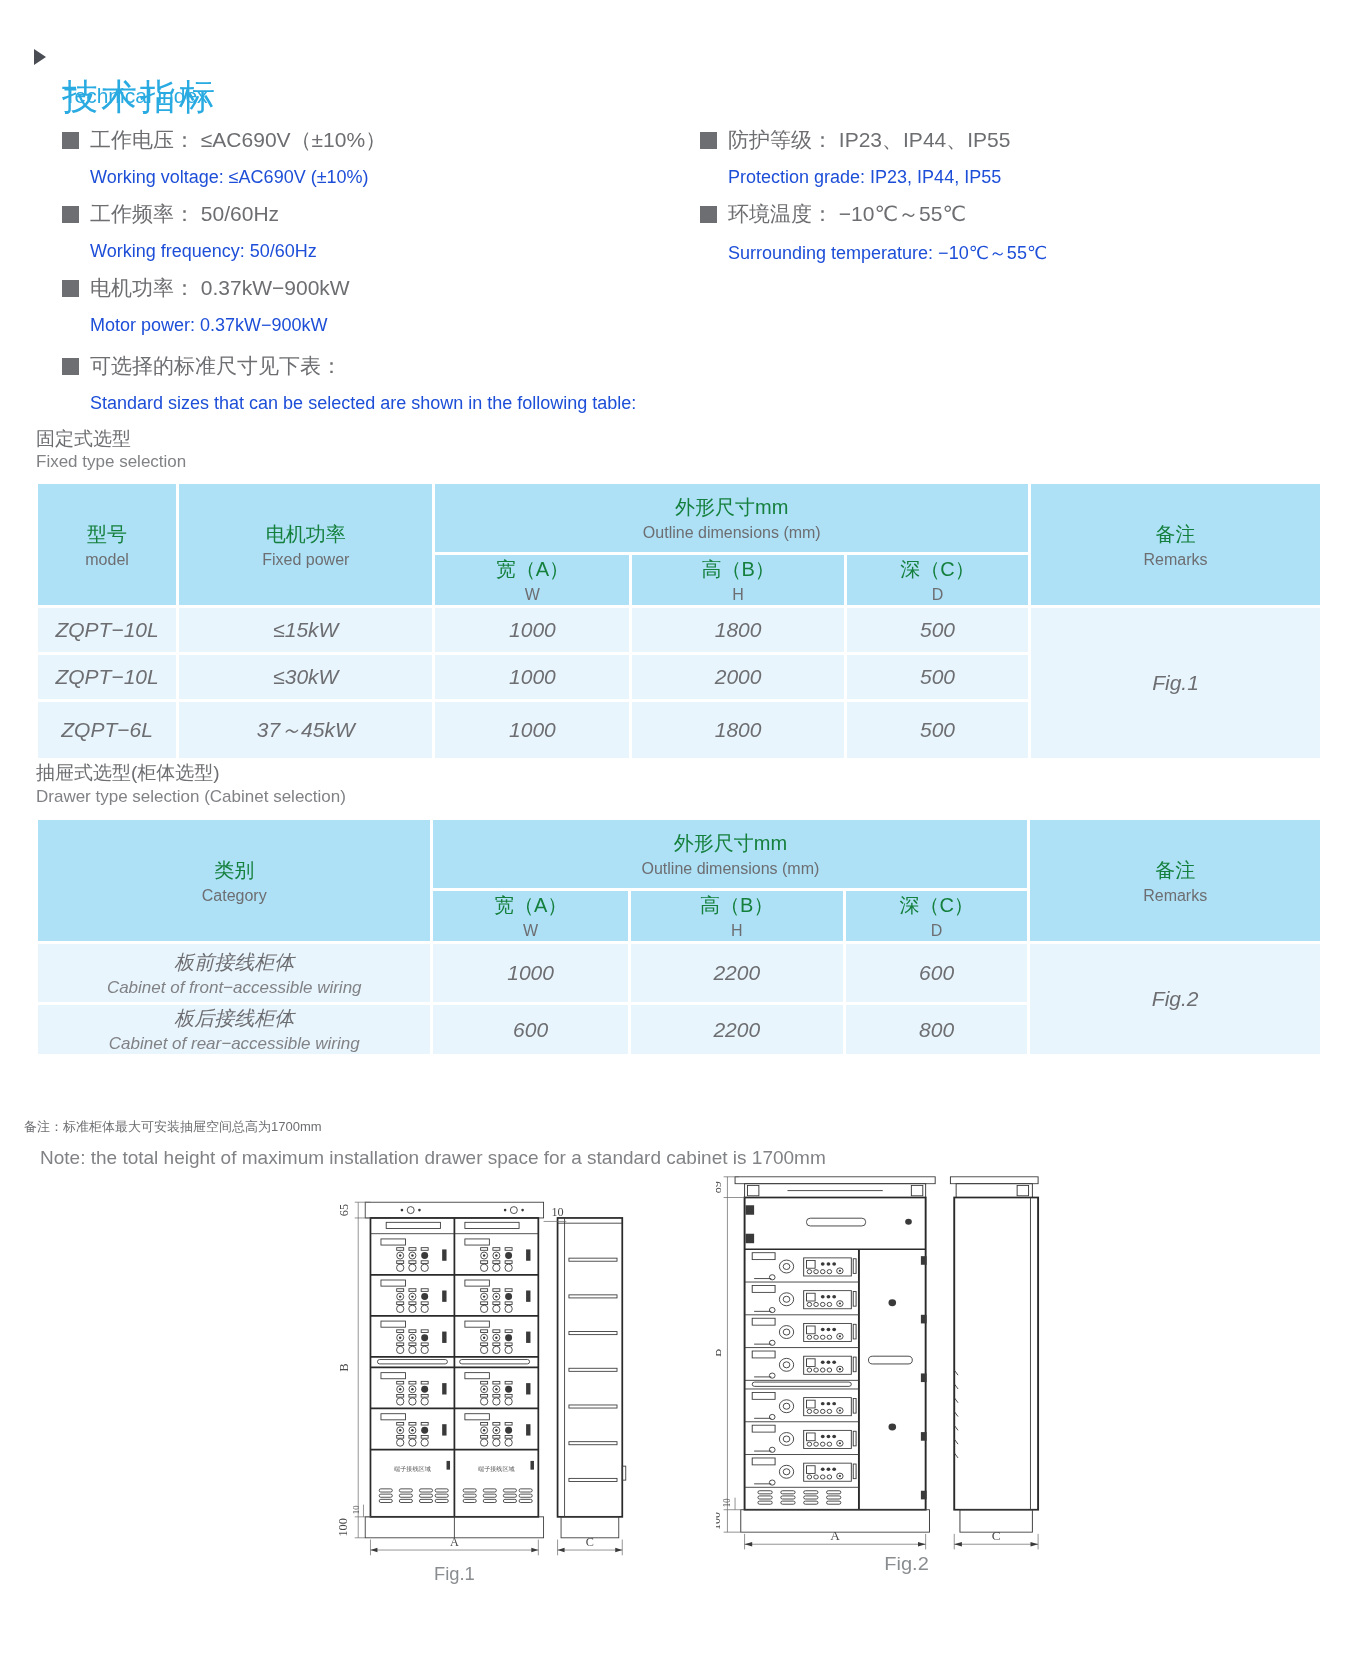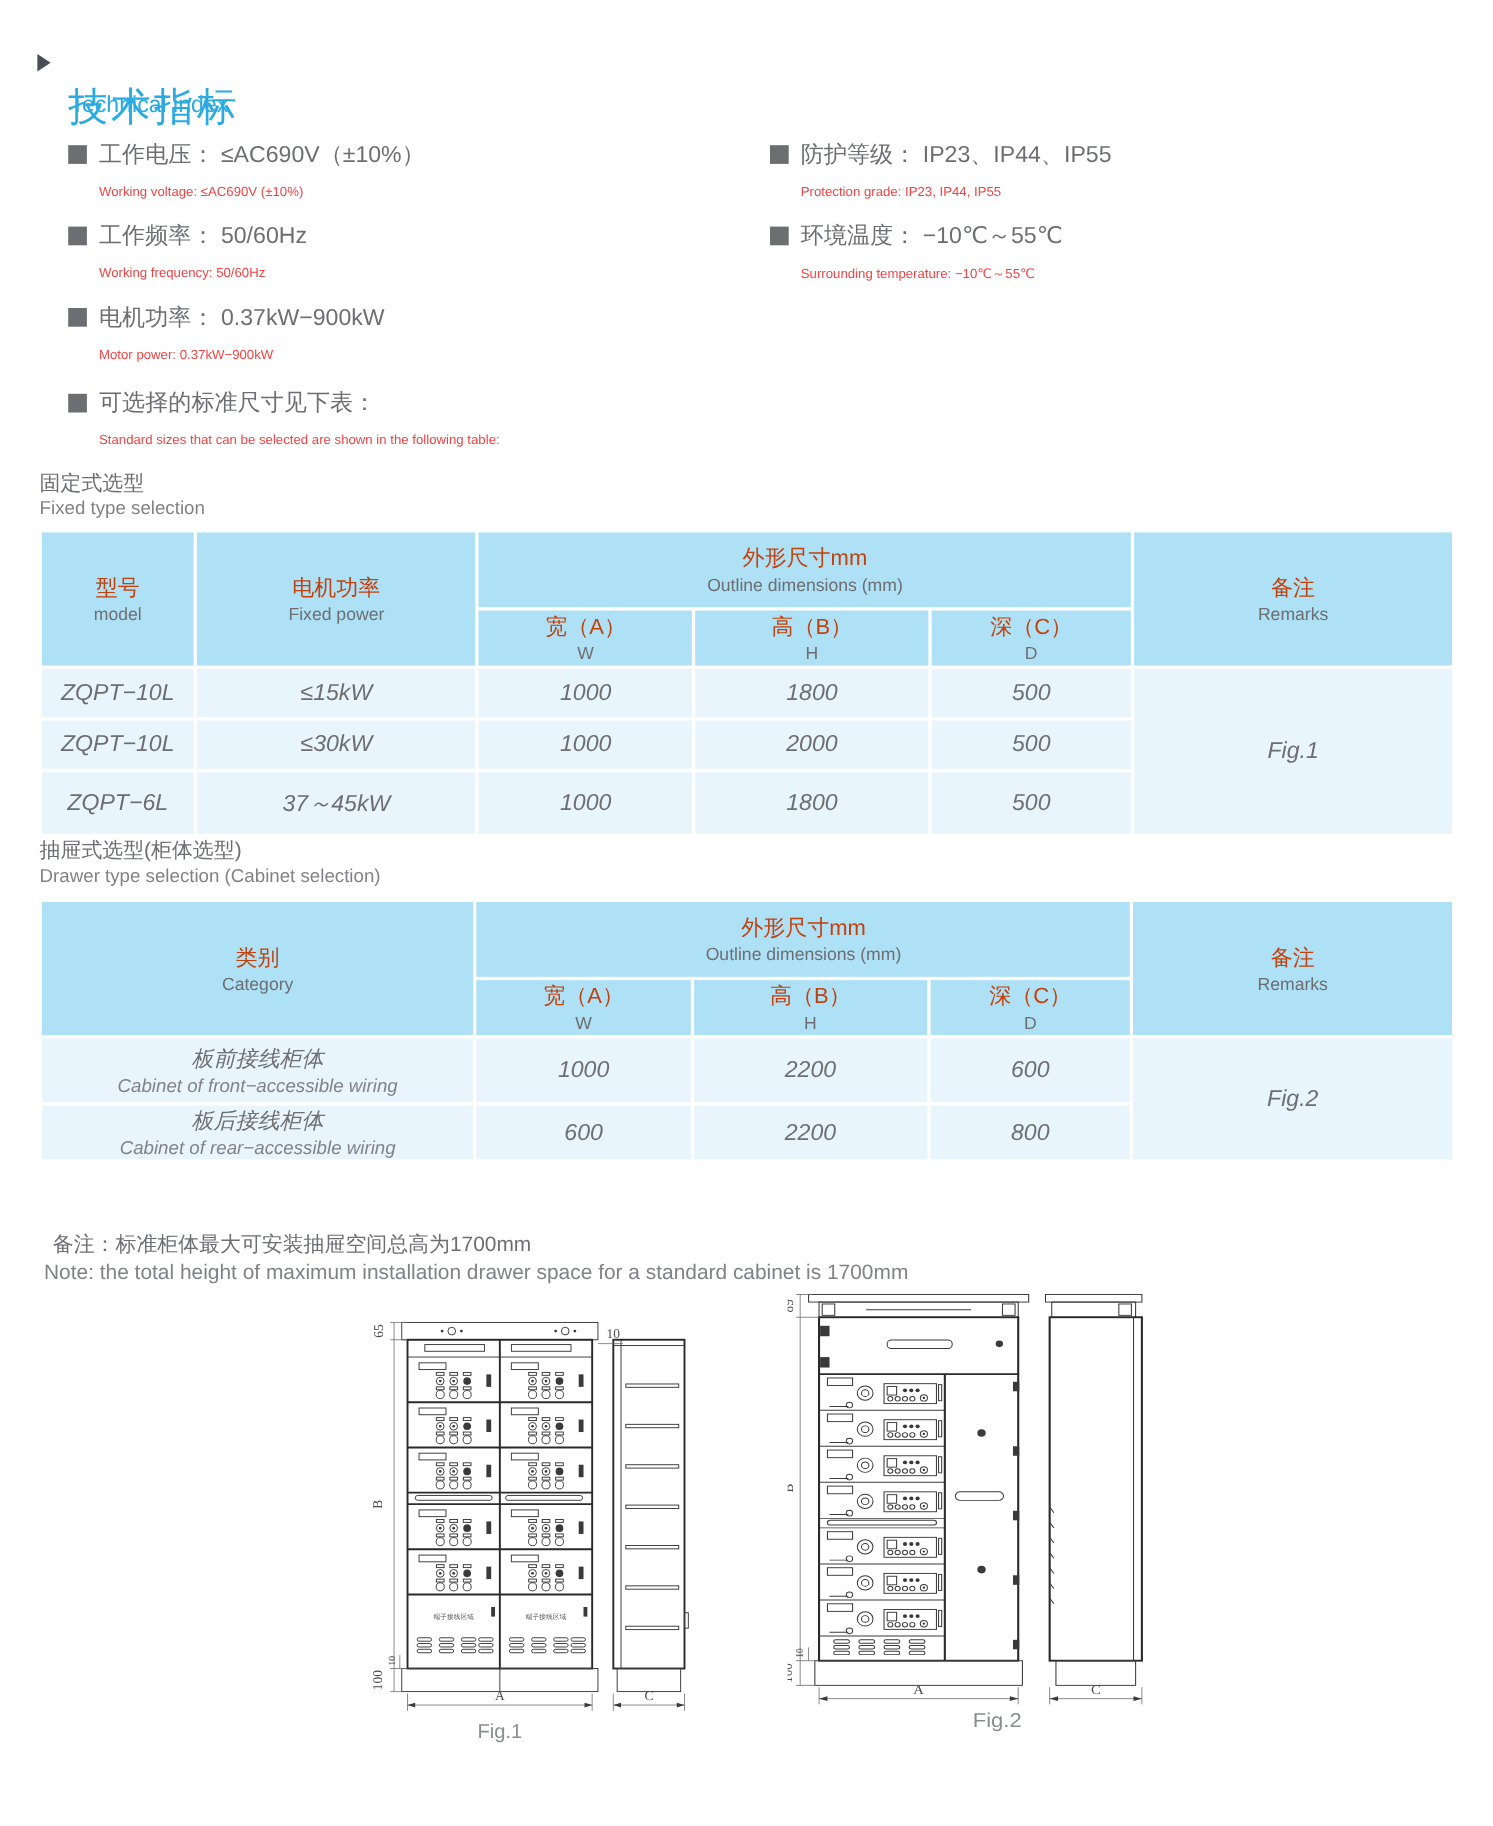--- a/index.html
+++ b/index.html
@@ -8,35 +8,35 @@
   .page { position:relative; width:1357px; height:1660px; background:#fff; overflow:hidden; }
 
   .title-arrow { position:absolute; left:34px; top:49px; width:0; height:0;
     border-left:12px solid #4a4e54; border-top:8px solid transparent; border-bottom:8px solid transparent; }
   .page-title { position:absolute; left:62px; top:33px; font-size:36px; letter-spacing:3px; color:#29abe2; font-weight:500;margin-top:40px; }
   .page-subtitle { position:absolute; left:64px; top:84px; font-size:21px; color:#29abe2; font-weight:400; }
 
   .spec { position:absolute; }
   .spec .zh { display:flex; align-items:center; gap:11px; font-size:21px; color:#6d6e71; }
   .bullet { width:17px; height:17px; background:#6d6e71; flex:none; }
-  .spec .en { margin-top:13px; padding-left:28px; font-size:12px; color:#ef4444; }
+  .spec .en { margin-top:13px; padding-left:28px; font-size:18px; color:#1d4ed8; }
 
   .sec-zh { position:absolute; left:36px; font-size:19px; color:#6d6e71; }
   .sec-en { position:absolute; left:36px; font-size:17px; color:#808285; }
 
   table.spec-table { position:absolute; left:35px; width:1288px; border-collapse:separate; border-spacing:3px; table-layout:fixed; }
   table.spec-table td { padding:0; }
   .th { background:#aee0f6; text-align:center; vertical-align:middle; }
-  .th .l1 { display:block; font-size:20px; color:#c2410c; }
+  .th .l1 { display:block; font-size:20px; color:#15803d; }
   .th .l2 { display:block; font-size:16px; color:#6d6e71; margin-top:3px; }
   .td { background:#e9f5fd; text-align:center; vertical-align:middle; font-size:21px; color:#6d6e71;font-style:italic; }
   .td .l1 { display:block; font-size:20px; color:#6d6e71; }
   .td .l2 { display:block; font-size:17px; color:#808285; margin-top:2px; }
 
-  .note-zh { position:absolute; left:48px; font-size:19px; color:#6d6e71; }
+  .note-zh { position:absolute; left:24px; font-size:13px; color:#6d6e71; }
   .note-en { position:absolute; left:40px; font-size:19px; color:#808285; }
 
   svg.fig { position:absolute; }
   svg .ln { stroke:#3a3a3a; fill:none; stroke-width:1; }
   svg .ln2 { stroke:#2a2a2a; fill:none; stroke-width:2; }
   svg .fill { fill:#3a3a3a; stroke:none; }
   svg .dimln { stroke:#6a6a6a; stroke-width:0.8; fill:none; }
   svg .dim { font-family:"Liberation Serif","DejaVu Serif",serif; font-size:14px; fill:#4a4a4a; }
   svg .dimsm { font-family:"Liberation Serif","DejaVu Serif",serif; font-size:10px; fill:#4a4a4a; }
   svg .cap { font-size:21px; fill:#8a8d90; font-family:"Liberation Sans","DejaVu Sans",sans-serif; }

